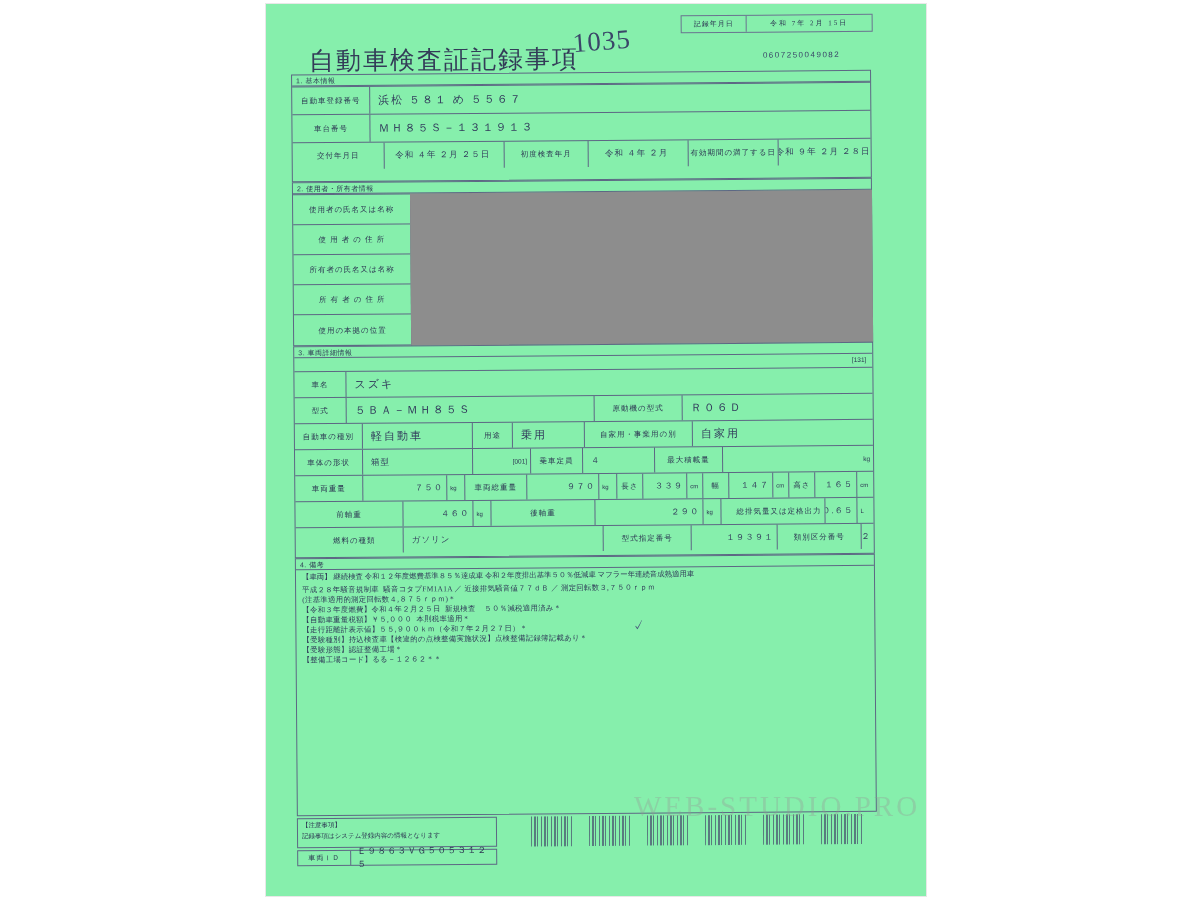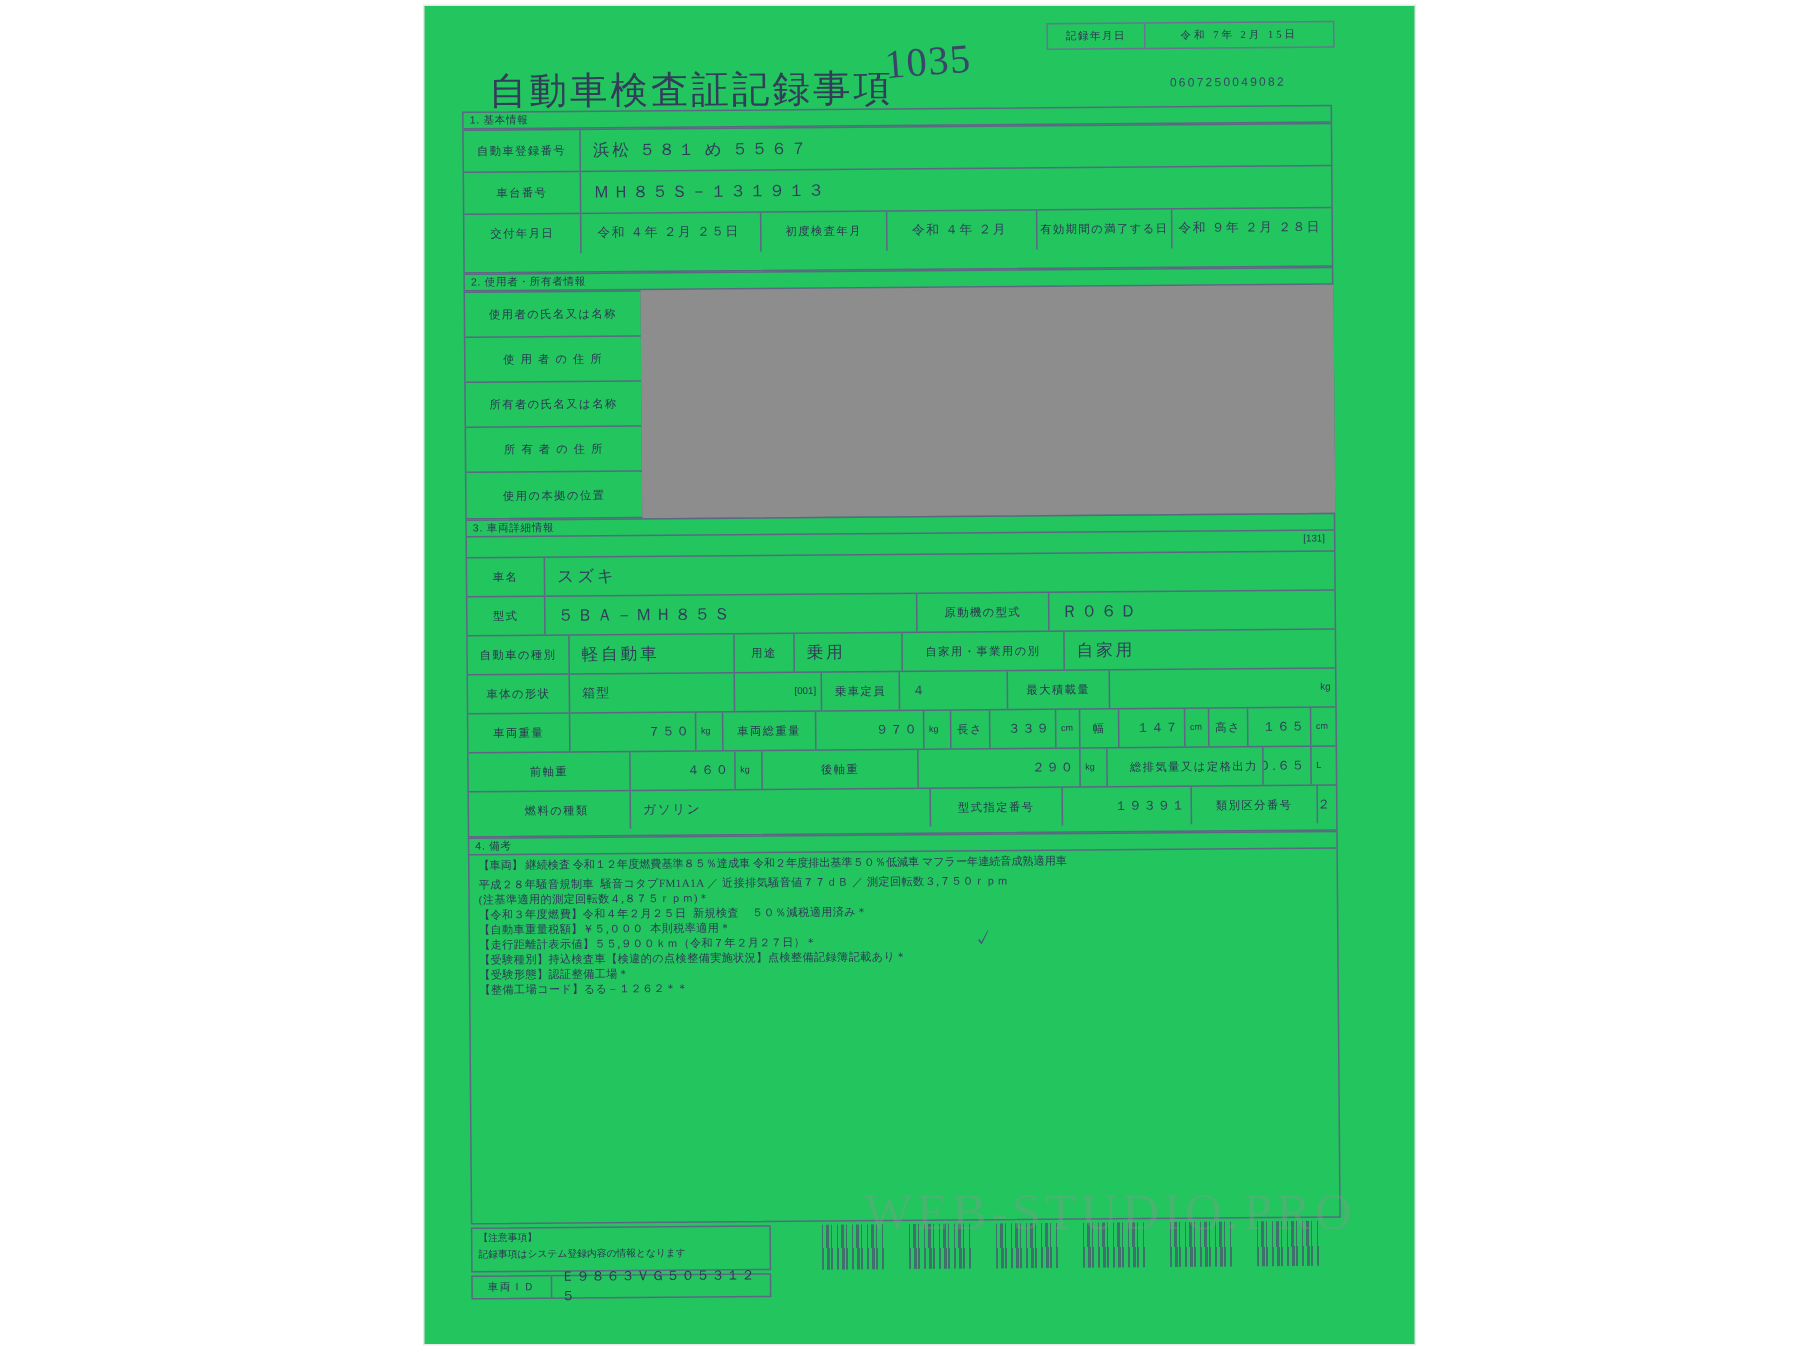--- a/index.html
+++ b/index.html
@@ -15,25 +15,25 @@
   }
   .page {
     position: relative;
     width: 1200px;
     height: 900px;
     background: #ffffff;
   }
   
   .scan {
     position: absolute;
-    left: 283px;
+    left: 266px;
     top: 4px;
     width: 660px;
     height: 892px;
-    background: #22c55e;
+    background: #86efac;
     box-shadow: 0 0 0 1px #e8e8e8;
     overflow: hidden;
   }
   .scan-inner {
     position: absolute;
     inset: 0;
     transform: rotate(-0.45deg);
     transform-origin: 50% 50%;
   }
   .ink {
@@ -197,23 +197,23 @@
   }
   .note-box {
     position: absolute;
     border: 1px solid #5d6784;
     box-sizing: border-box;
     font-size: 6.5px;
     color: #2c3652;
   }
   .watermark {
     position: absolute;
-    left: 576px;
+    left: 634px;
     top: 790px;
-    font-size: 34px;
+    font-size: 29px;
     letter-spacing: 3px;
     color: rgba(150,150,150,0.33);
     font-family: "Liberation Serif", serif;
     white-space: nowrap;
   }
   .bottom-fade {
     position: absolute;
     left: 40px;
     top: 876px;
     font-size: 7px;
@@ -272,21 +272,21 @@
           <div class="cell lbl" style="width:78px;">自動車登録番号</div>
           <div class="cell val" style="flex:1;">浜松 ５８１ め ５５６７</div>
         </div>
 
         <div class="row hr" style="top:39px; height:28px;">
           <div class="cell lbl" style="width:78px;">車台番号</div>
           <div class="cell val" style="flex:1;">ＭＨ８５Ｓ－１３１９１３</div>
         </div>
 
         <div class="row hr" style="top:67px; height:27px;">
-          <div class="cell lbl" style="width:78px;">交付年月日</div>
+          <div class="cell lbl" style="width:92px;">交付年月日</div>
           <div class="cell val sm c" style="width:120px;">令和 ４年 ２月 ２５日</div>
           <div class="cell lbl" style="width:84px;">初度検査年月</div>
           <div class="cell val sm c" style="width:100px;">令和 ４年 ２月</div>
           <div class="cell lbl" style="width:90px;">有効期間の満了する日</div>
           <div class="cell val sm c" style="flex:1;">令和 ９年 ２月 ２８日</div>
         </div>
       </div>
 
       <div class="blk" style="left:28px; top:176px; width:580px; height:164px;">
         <div class="section-bar">2. 使用者・所有者情報</div>

